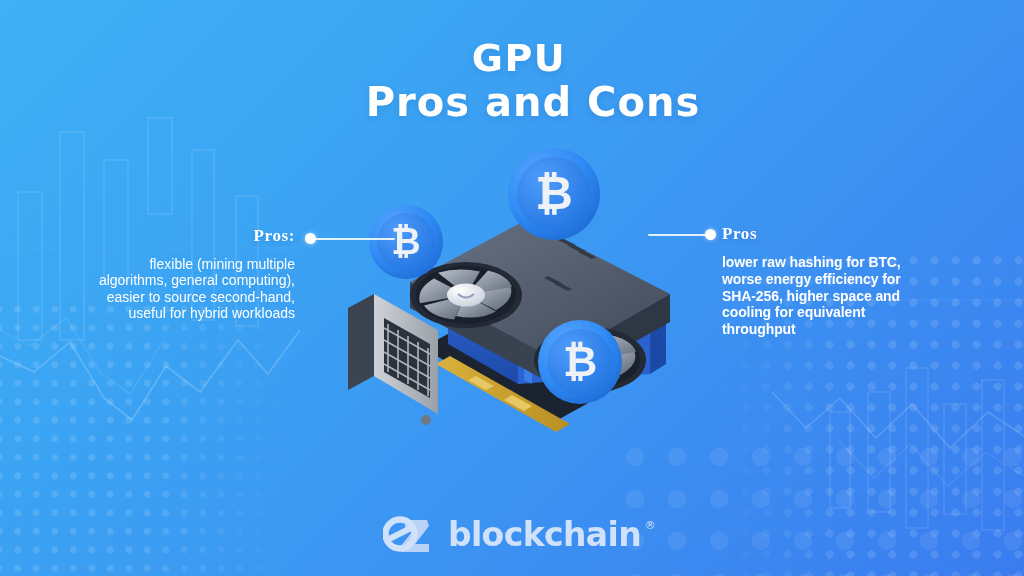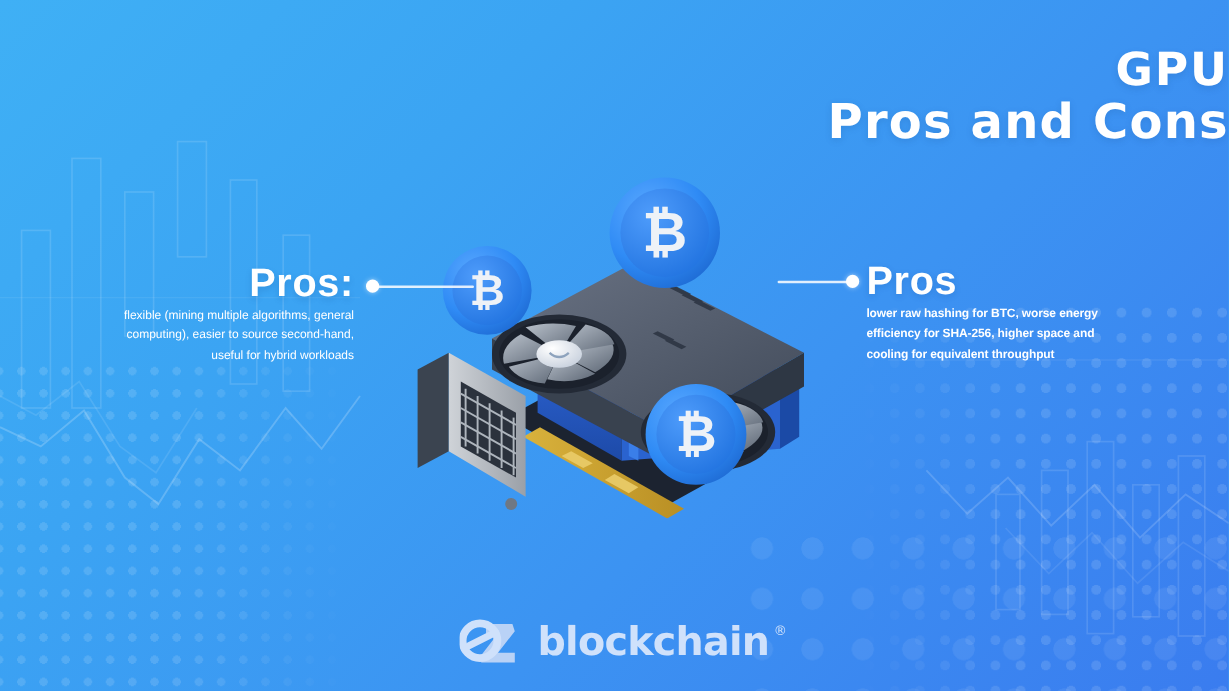--- a/index.html
+++ b/index.html
@@ -31,42 +31,42 @@
   }
   .dots-br{
     position:absolute;right:-10px;bottom:-10px;width:420px;height:150px;
     background-image:radial-gradient(circle, rgba(255,255,255,.07) 9px, rgba(255,255,255,0) 9.4px);
     background-size:42px 42px;
   }
   svg.bgsvg{position:absolute;inset:0;width:1024px;height:576px;}
 
   
   .title{
-    position:absolute;left:0;right:0;top:36px;text-align:right;
+    position:absolute;left:0;right:0;top:36px;text-align:center;
     color:#ffffff;
     font-family:"DejaVu Sans", sans-serif;
     font-weight:bold;
     font-size:38px;line-height:44px;
     letter-spacing:1.5px;
     text-shadow:0 2px 6px rgba(20,70,140,.18);
     margin-left:14px;
   }
   .title .line1{display:block;}
   .title .line2{display:block;font-size:40px;letter-spacing:1px;padding-left:28px;}
 
   
   .callout{position:absolute;}
   .callout .head{
     color:#ffffff;
-    font-family:Liberation Sans, sans-serif;
-    font-weight:bold;font-size:33px;line-height:28px;letter-spacing:.6px;
+    font-family:Liberation Serif, serif;
+    font-weight:bold;font-size:17px;line-height:28px;letter-spacing:.6px;
     text-shadow:0 2px 5px rgba(20,70,140,.2);
   }
   .callout .body{
-    color:#ffffff;font-size:10px;line-height:16.4px;
+    color:#ffffff;font-size:14px;line-height:16.4px;
     margin-top:6px;
   }
 
   #callout-pros{left:80px;top:222px;width:215px;text-align:right;}
   #callout-cons{left:722px;top:220px;width:215px;text-align:left;}
   #callout-cons .body{font-weight:bold;line-height:16.8px;letter-spacing:-.1px;}
 
   
   .connector{position:absolute;height:14px;}
   .connector .ln{

